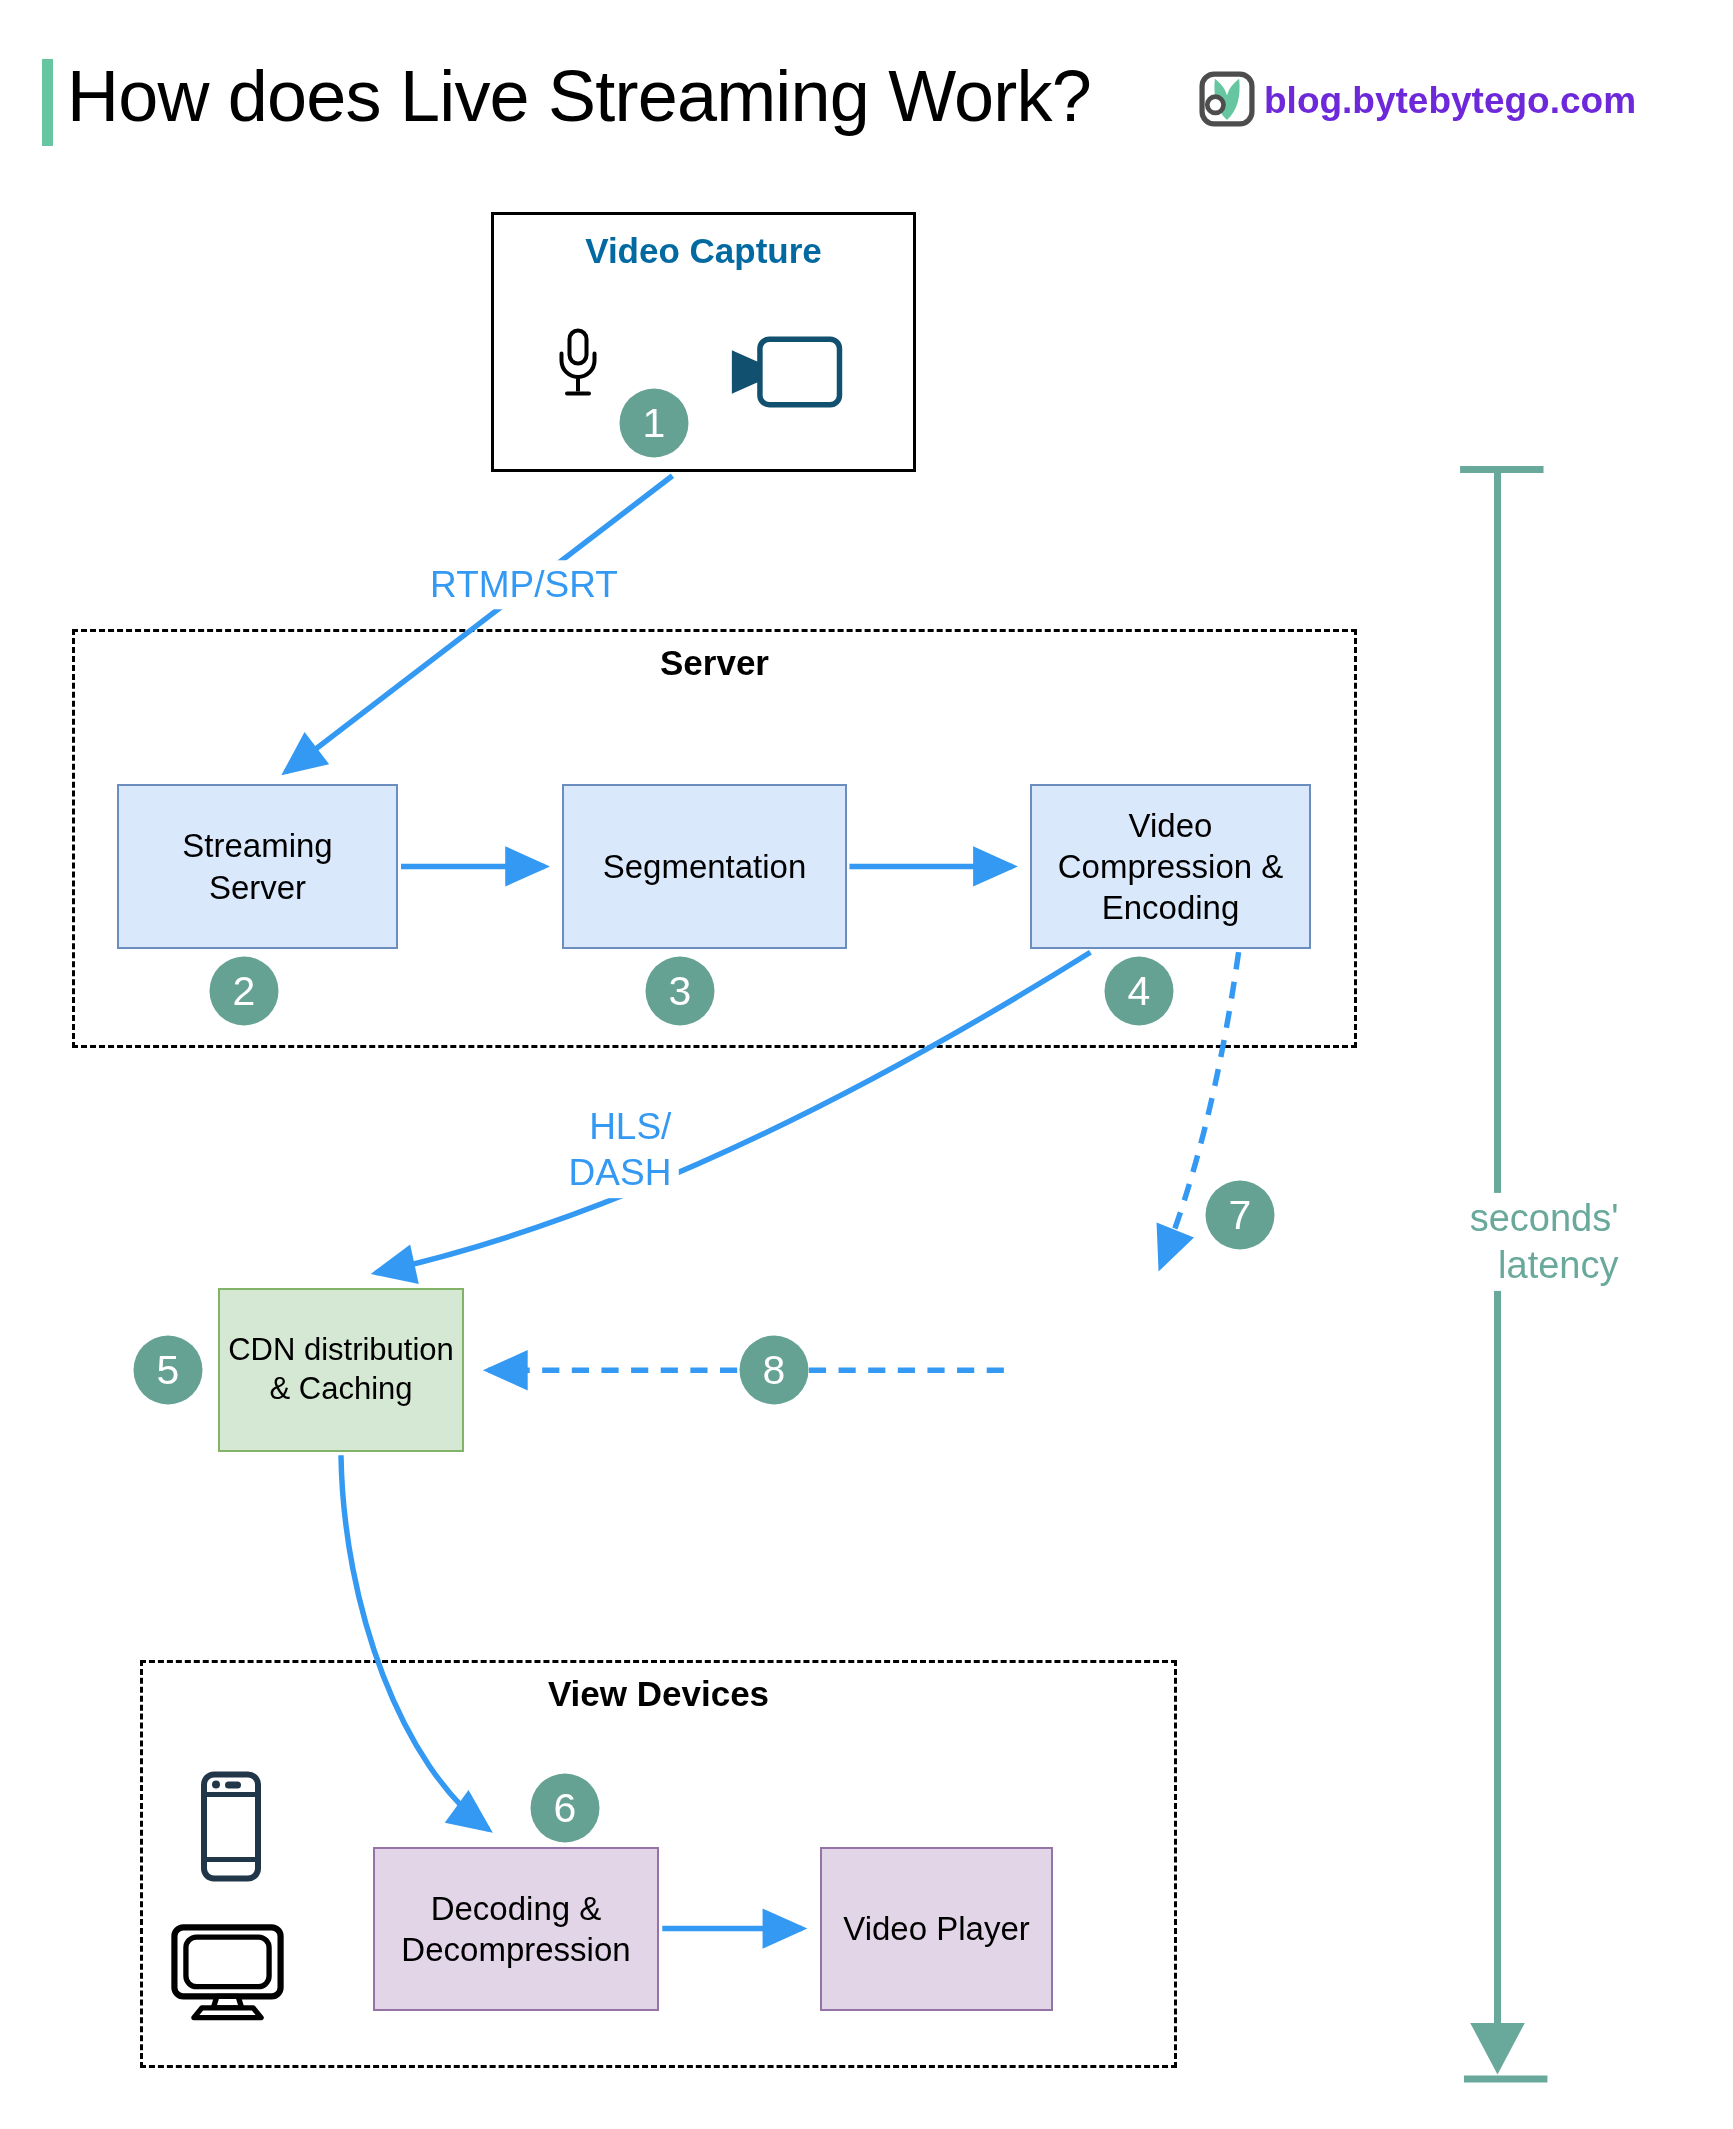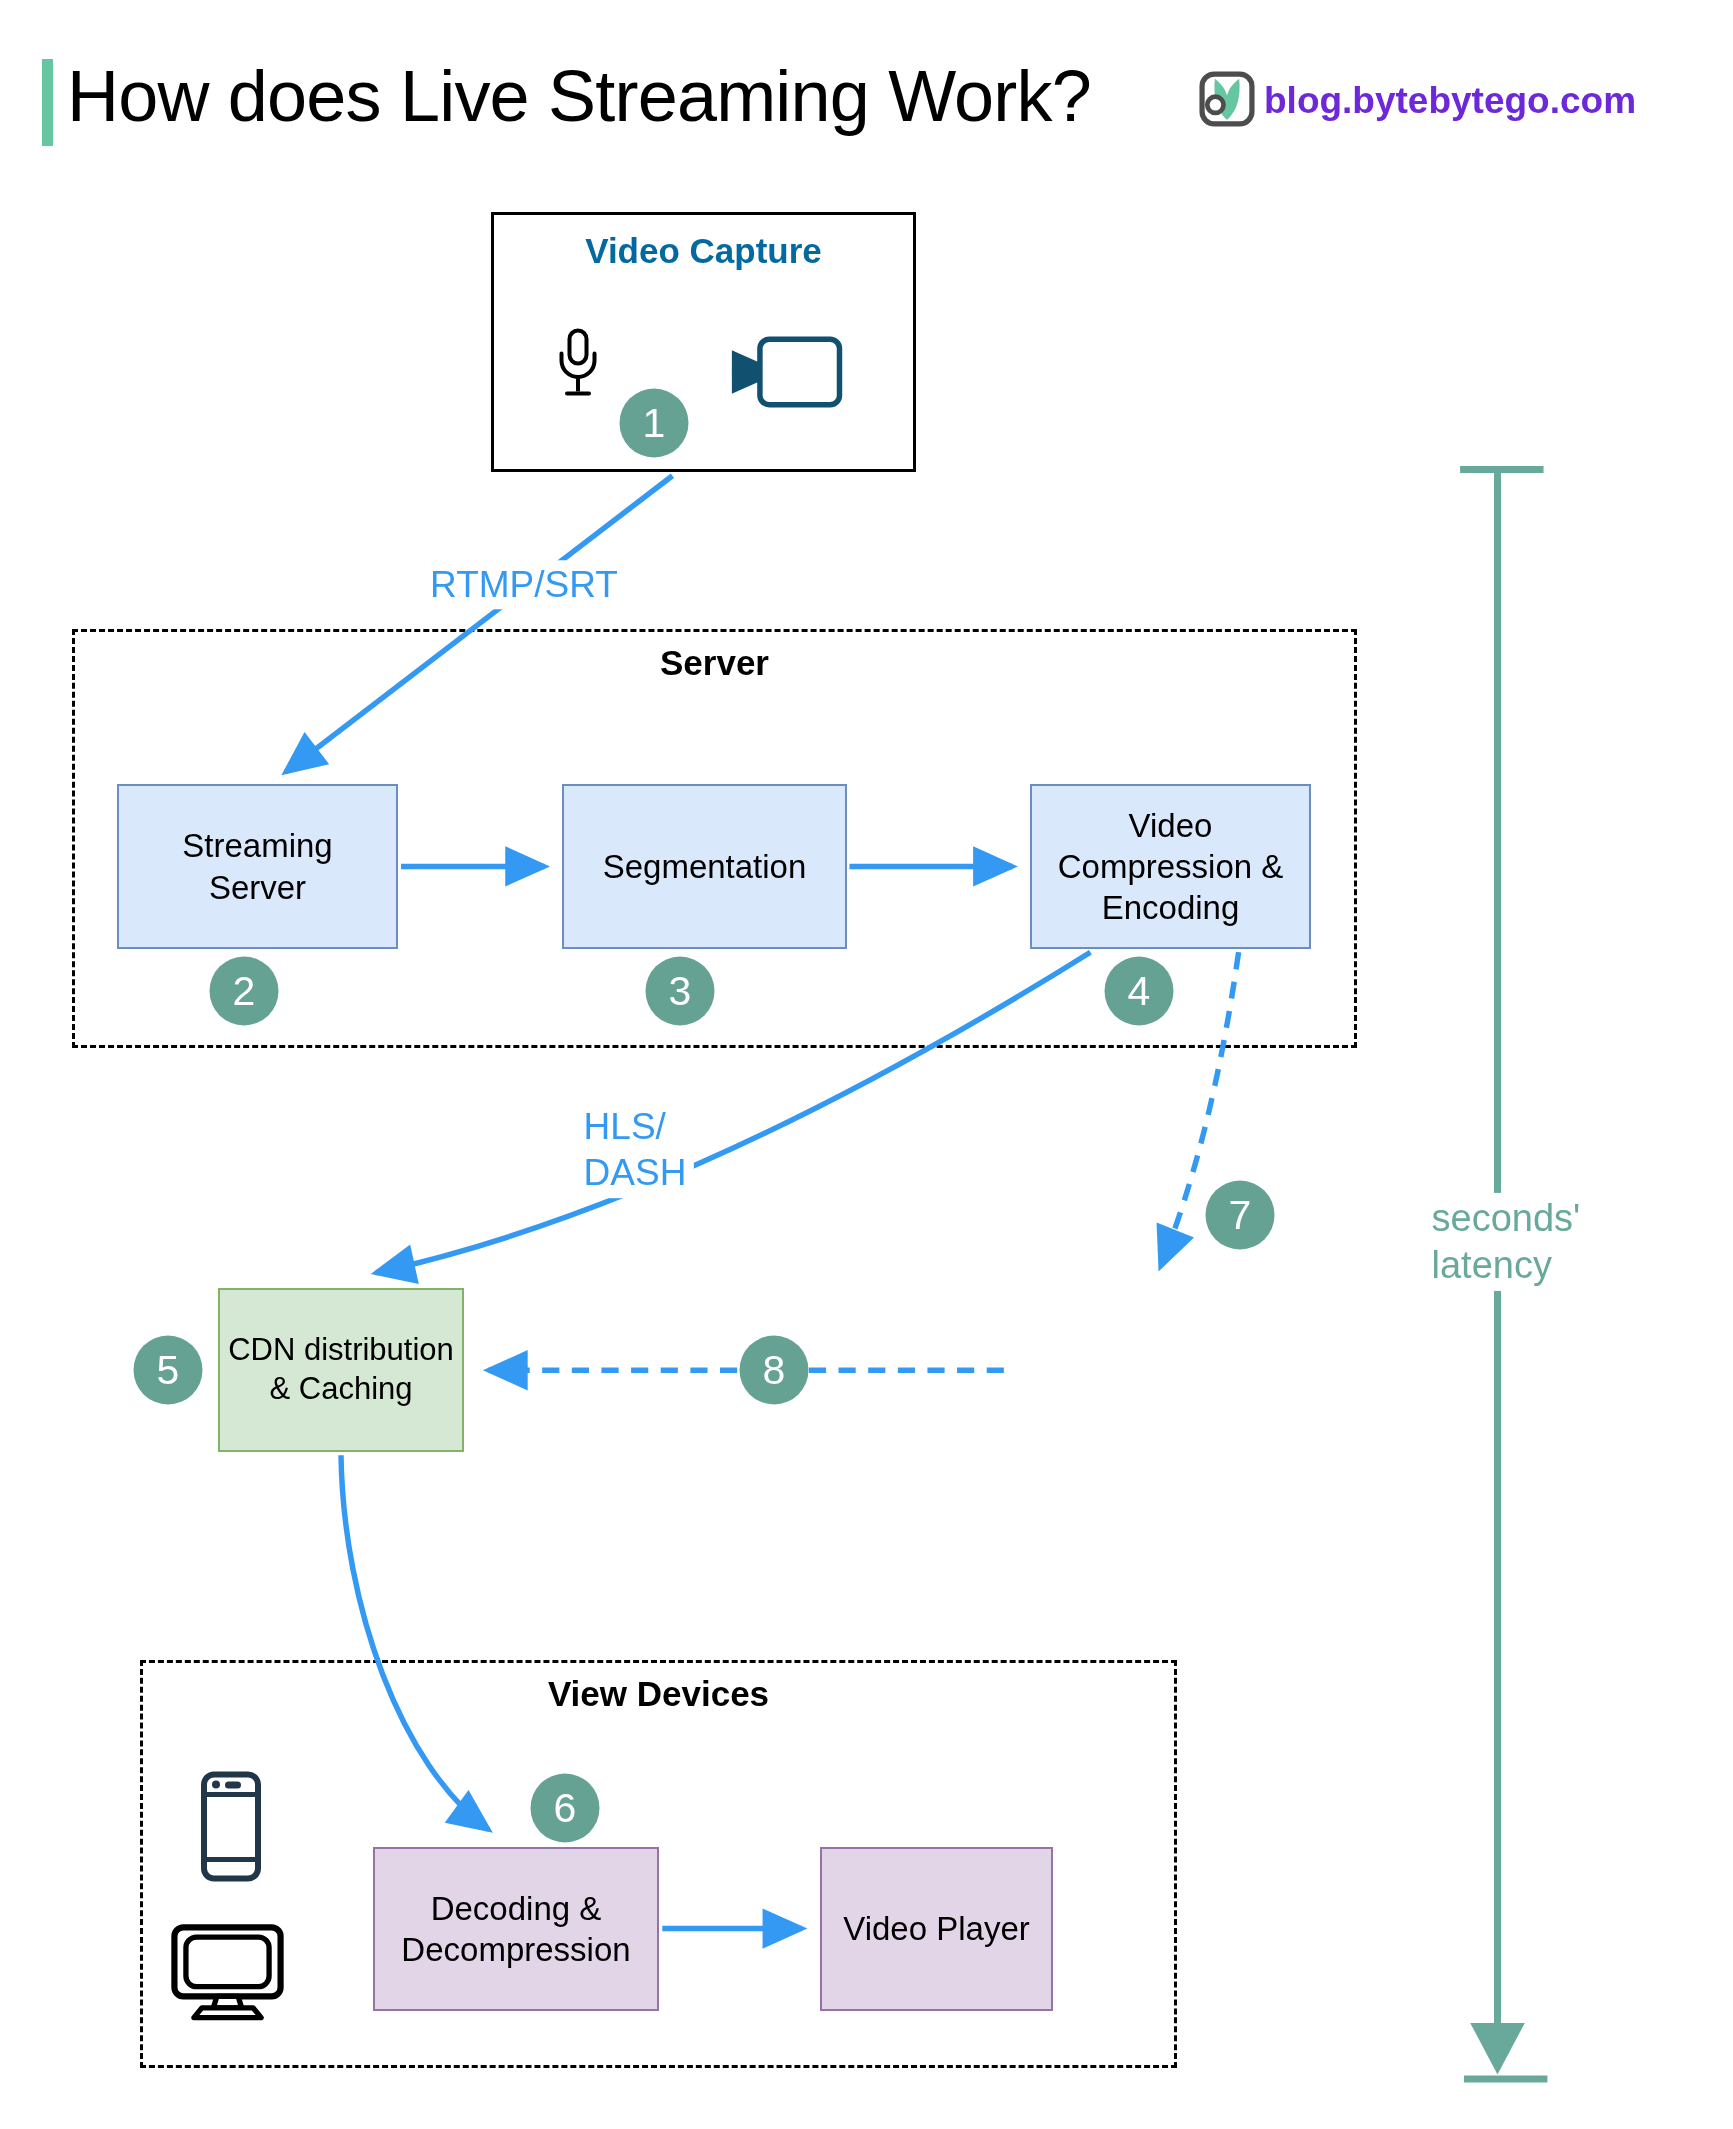--- a/index.html
+++ b/index.html
@@ -49,23 +49,23 @@
   
   .step{position:absolute;width:69px;height:69px;border-radius:50%;background:#66a294;color:#fff;
         display:flex;align-items:center;justify-content:center;font-size:41px;z-index:6;
         transform:translate(-50%,-50%);}
   .s1{left:654px;top:423px;} .s2{left:244px;top:991px;} .s3{left:680px;top:991px;}
   .s4{left:1139px;top:991px;} .s5{left:168px;top:1370px;} .s6{left:565px;top:1808px;}
   .s7{left:1240px;top:1215px;} .s8{left:774px;top:1370px;}
 
   
   .elabel{position:absolute;transform:translate(-50%,-50%);color:#3399f3;font-size:37px;line-height:1.25;
-          background:#fff;padding:1.6px 7.8px;text-align:left;white-space:pre-line;z-index:5;}
+          background:#fff;padding:1.6px 7.8px;text-align:right;white-space:pre-line;z-index:5;}
   .l-rtmp{left:524px;top:585px;}
-  .l-hls{left:620px;top:1150px;margin-left:15px;}
+  .l-hls{left:620px;top:1150px;}
   .l-lat{left:1525px;top:1242px;color:#69a99b;font-size:38px;padding:1.6px 11px;}
 </style>
 </head>
 <body>
 
 <div id="canvas">
 
   <div class="accent"></div>
   <h1 class="title">How does Live Streaming Work?</h1>
   <svg class="logo" viewBox="0 0 100 100">

